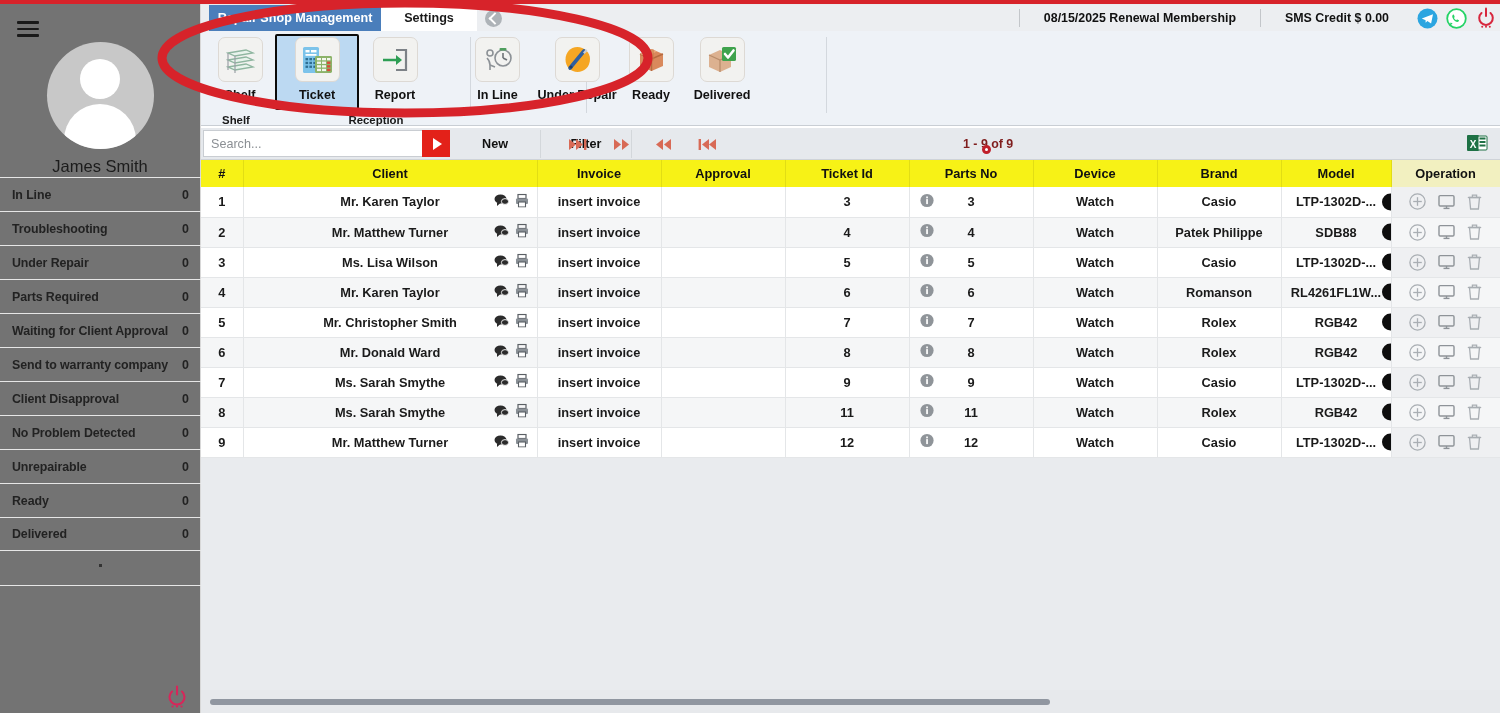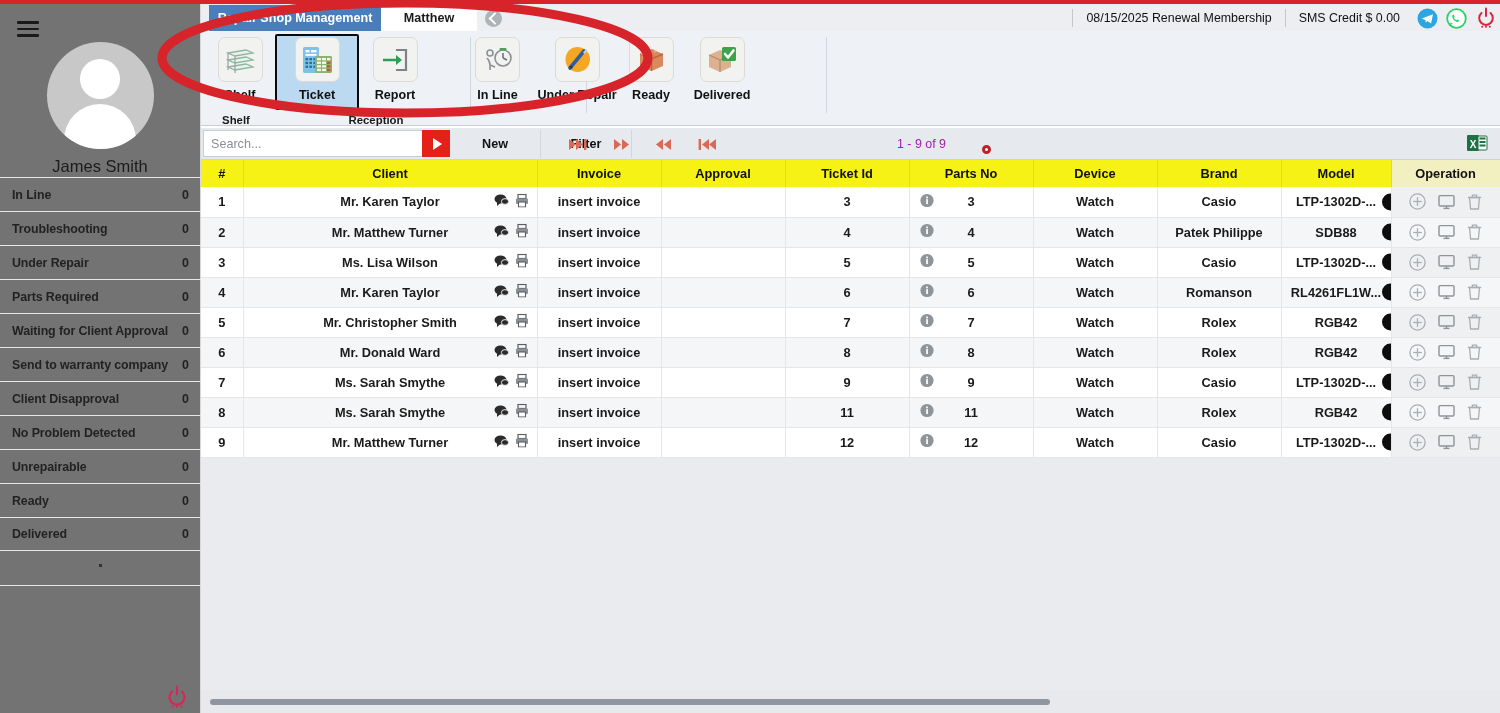--- a/index.html
+++ b/index.html
@@ -129,22 +129,22 @@
   .tab-plus::before {
     content: ""; width: 7px; height: 7px;
     border-left: 2px solid #ffffff; border-bottom: 2px solid #ffffff;
     transform: rotate(45deg) translate(1px, -1px);
   }
   .topbar-right {
     position: absolute; right: 0; top: 0; height: 26px;
     display: flex; align-items: center;
   }
   .tb-info {
-    font-size: 12.4px; font-weight: normal; color: #111;
-    padding: 0 13px; height: 18px;
+    font-size: 12.4px; font-weight: bold; color: #111;
+    padding: 0 24px; height: 18px;
     display: flex; align-items: center;
     border-left: 1px solid #c3c6ca;
   }
   .tb-icon {
     width: 23px; height: 23px; margin: 0 3px;
     cursor: pointer;
     display: flex; align-items: center; justify-content: center;
   }
 
   
@@ -237,23 +237,23 @@
     border-right: 1px solid #d3d7db;
   }
   .pager-btn {
     position: absolute; top: 2px; height: 28px; width: 48px;
     display: flex; align-items: center; justify-content: center;
     cursor: pointer;
     color: #d86a56;
     font-size: 14px;
   }
   .pager-count {
-    position: absolute; left: 696px; top: 2px; height: 28px;
+    position: absolute; left: 762px; top: 2px; height: 28px;
     display: flex; align-items: center;
-    font-size: 12.4px; font-weight: normal; color: #a21caf;
+    font-size: 12.4px; font-weight: bold; color: #7f1d1d;
   }
   .xls-btn {
     position: absolute; right: 12px; top: 4px;
     width: 22px; height: 22px;
     cursor: pointer;
   }
   .red-cursor-dot {
     position: absolute; left: 982px; top: 145px;
     width: 9px; height: 9px; border-radius: 50%;
     border: 3px solid #c01f2a;
@@ -420,21 +420,21 @@
         <circle cx="11" cy="21.5" r="1.1" fill="#d7265a"></circle>
         <circle cx="15.5" cy="21.5" r="1.1" fill="#d7265a"></circle>
       </svg>
     </div>
   </div>
 
   <div id="topstrip"></div>
 
   <div id="topbar">
     <div class="tab active">Repair Shop Management</div>
-    <div class="tab inactive">Matthew</div>
+    <div class="tab inactive">Settings</div>
     <div class="tab-plus"></div>
 
     <div class="topbar-right">
       <div class="tb-info">08/15/2025 Renewal Membership</div>
       <div class="tb-info">SMS Credit $ 0.00</div>
       <div class="tb-icon">
         <svg width="21" height="21" viewBox="0 0 21 21">
           <circle cx="10.5" cy="10.5" r="10" fill="#2ca5e0"></circle>
           <path d="M4.8 10.6 L16 6.2 L14.1 15.6 L10.4 12.9 L8.6 14.7 L8.6 12.2 Z" fill="#ffffff"></path>
         </svg>

